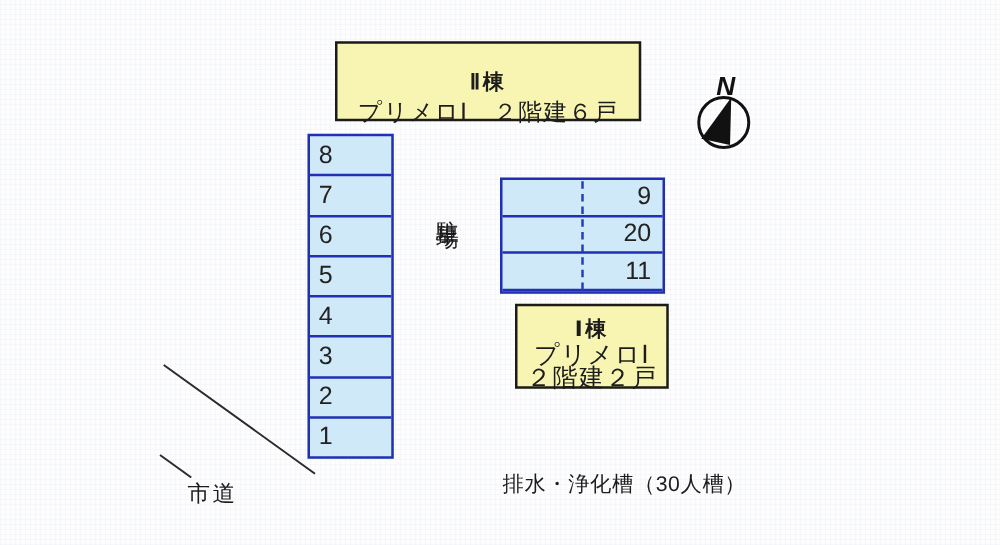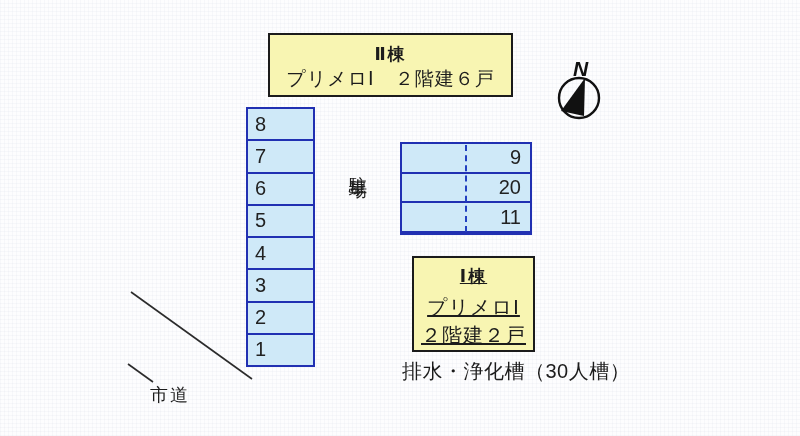--- a/index.html
+++ b/index.html
@@ -22,23 +22,23 @@
   
   .building-box{
     background:#f8f5b2;
     border:2px solid #1b1b1b;
     box-sizing:border-box;
     display:flex;flex-direction:column;
     align-items:center;justify-content:space-between;
     text-align:center;
   }
   .building-box .b-title{font-weight:bold;font-size:17px;letter-spacing:2px;}
-  #building2{left:268px;top:33px;width:245px;height:64px;padding:8px 0 5px;}
+  #building2{left:268px;top:33px;width:245px;height:64px;padding:19px 0 5px;font-family:Liberation Serif, serif;}
   #building2 .b-sub{font-size:19px;letter-spacing:1px;}
-  #building1{left:412px;top:256px;width:123px;height:96px;padding:7px 0 5px;text-decoration:underline;}
+  #building1{left:412px;top:243px;width:123px;height:68px;padding:7px 0 5px;}
   #building1 .b-line{font-size:20px;letter-spacing:1px;line-height:19px;}
 
   
   .stall-column{
     left:246px;top:107px;width:69px;height:260px;
     border:2px solid #2130b2;background:#cfe9f8;
     box-sizing:border-box;
     display:flex;flex-direction:column;
   }
   .stall-column .stall{
@@ -68,21 +68,21 @@
     margin-left:-1px;
   }
 
   
   .vertical-label{
     left:346px;top:161px;
     writing-mode:vertical-rl;text-orientation:upright;
     font-size:18px;letter-spacing:3px;color:#1c1c1c;
   }
   .road-label{left:150px;top:340px;font-size:18px;letter-spacing:2px;margin-top:43px;}
-  .drainage-note{left:402px;top:358px;font-size:20px;letter-spacing:0.5px;text-align:center;}
+  .drainage-note{left:402px;top:376px;font-size:17px;letter-spacing:0.5px;text-align:center;}
 
   .overlay-svg{left:0;top:0;pointer-events:none;}
 </style>
 </head>
 <body>
 
 <div class="canvas">
 
   <svg class="abs overlay-svg" width="800" height="436" viewBox="0 0 800 436">
     <line x1="131" y1="292" x2="252" y2="379" stroke="#2b2b2b" stroke-width="1.6"></line>

